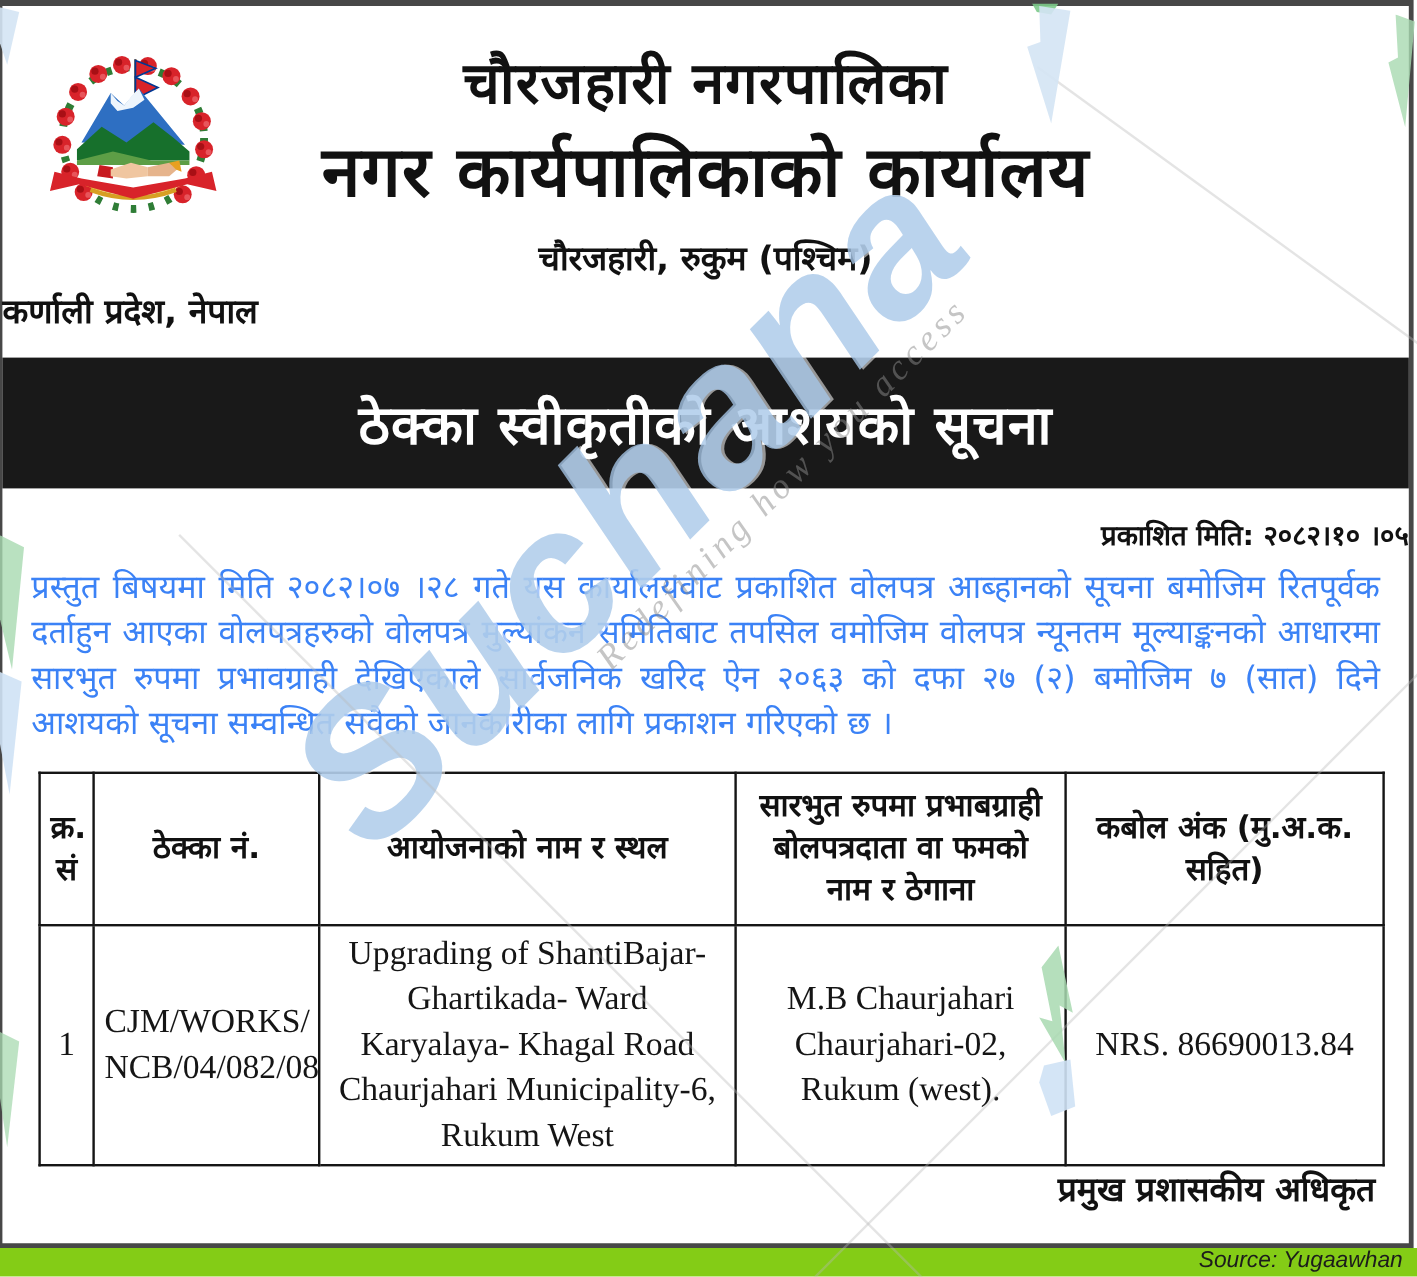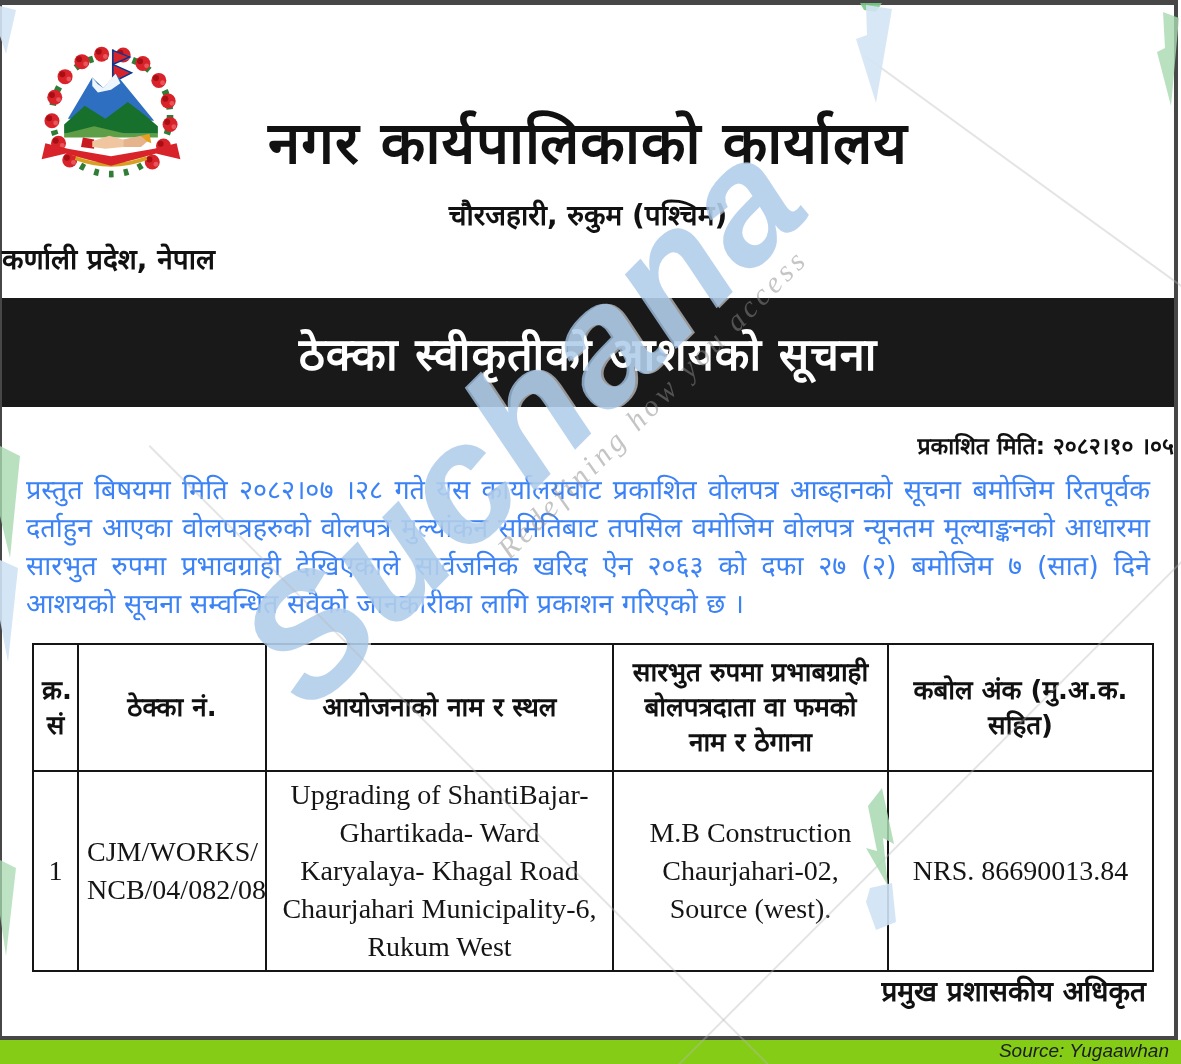--- a/index.html
+++ b/index.html
@@ -106,20 +106,21 @@
       <polygon points="60,102 78,96 93,100 93,108 74,110 60,108" fill="#f0c6a0"></polygon>
       <polygon points="93,100 112,96 119,102 112,108 93,108" fill="#e6b48c"></polygon>
       <polygon points="112,96 121,94 123,104 118,102" fill="#e8a020"></polygon>
 
       <path d="M38,114 Q80,130 122,114" stroke="#e7b43a" stroke-width="5" fill="none"></path>
       <path d="M42,120 Q80,134 118,120" stroke="#d79f23" stroke-width="4" fill="none"></path>
 
       <polygon points="10,104 34,110 80,118 126,110 150,104 154,121 128,115 80,128 32,115 6,121" fill="#d8232a"></polygon>
     </svg>
 
+    <div class="title-1">चौरजहारी नगरपालिका</div>
     <div class="title-2">नगर कार्यपालिकाको कार्यालय</div>
     <div class="addr-1">चौरजहारी, रुकुम (पश्चिम)</div>
     <div class="addr-2">कर्णाली प्रदेश, नेपाल</div>
 
     <div class="banner">
       <span class="banner-title">ठेक्का स्वीकृतीको आशयको सूचना</span>
     </div>
 
     <div class="pub-date">प्रकाशित मिति: २०८२।१० ।०५</div>
 
@@ -139,21 +140,21 @@
         <th>ठेक्का नं.</th>
         <th>आयोजनाको नाम र स्थल</th>
         <th>सारभुत रुपमा प्रभाबग्राही बोलपत्रदाता वा फमको नाम र ठेगाना</th>
         <th>कबोल अंक (मु.अ.क. सहित)</th>
       </tr>
       <tr>
         <td>1</td>
         <td class="cell-contract">CJM/WORKS/
 NCB/04/082/083</td>
         <td>Upgrading of ShantiBajar- Ghartikada- Ward Karyalaya- Khagal Road Chaurjahari Municipality-6, Rukum West</td>
-        <td>M.B Construction Chaurjahari-02, Source (west).</td>
+        <td>M.B Chaurjahari Chaurjahari-02, Rukum (west).</td>
         <td>NRS. 86690013.84</td>
       </tr>
     </tbody>
       </table>
 
     <div class="signature">प्रमुख प्रशासकीय अधिकृत</div>
 
     <div class="watermark">
       <div class="wm-brand">Suchana</div>
       <div class="wm-tagline">Redefining how you access</div>

